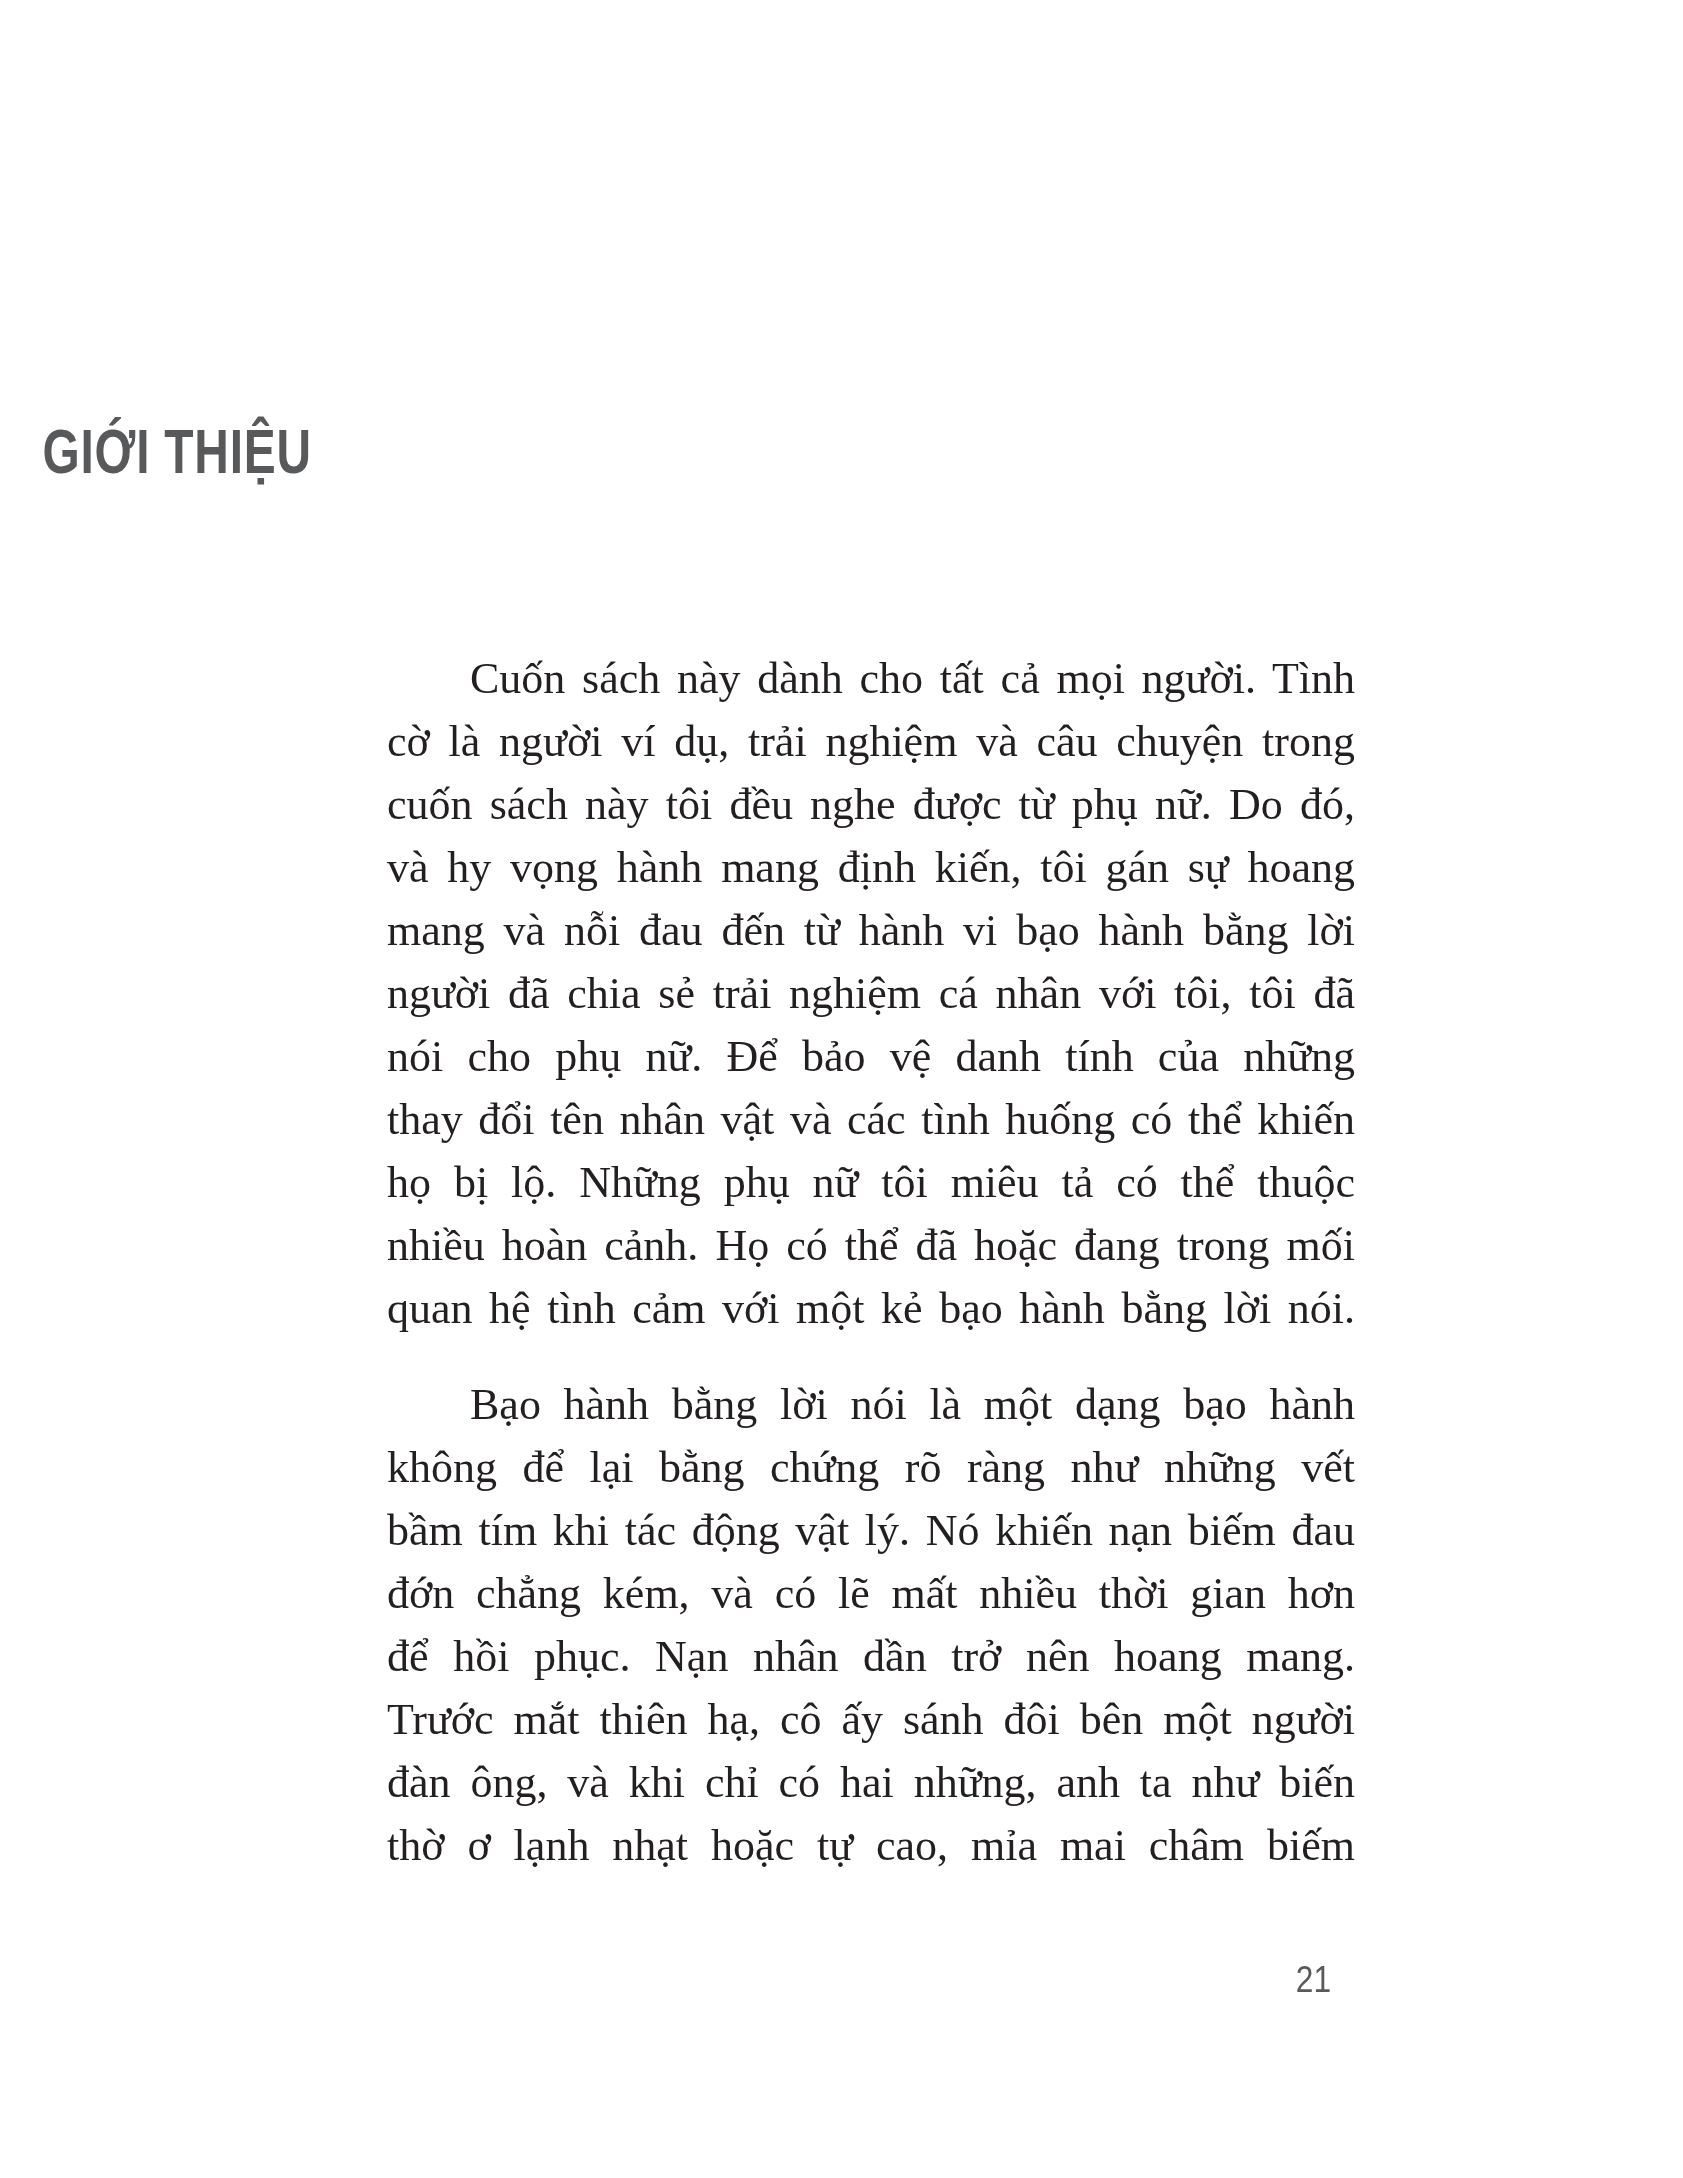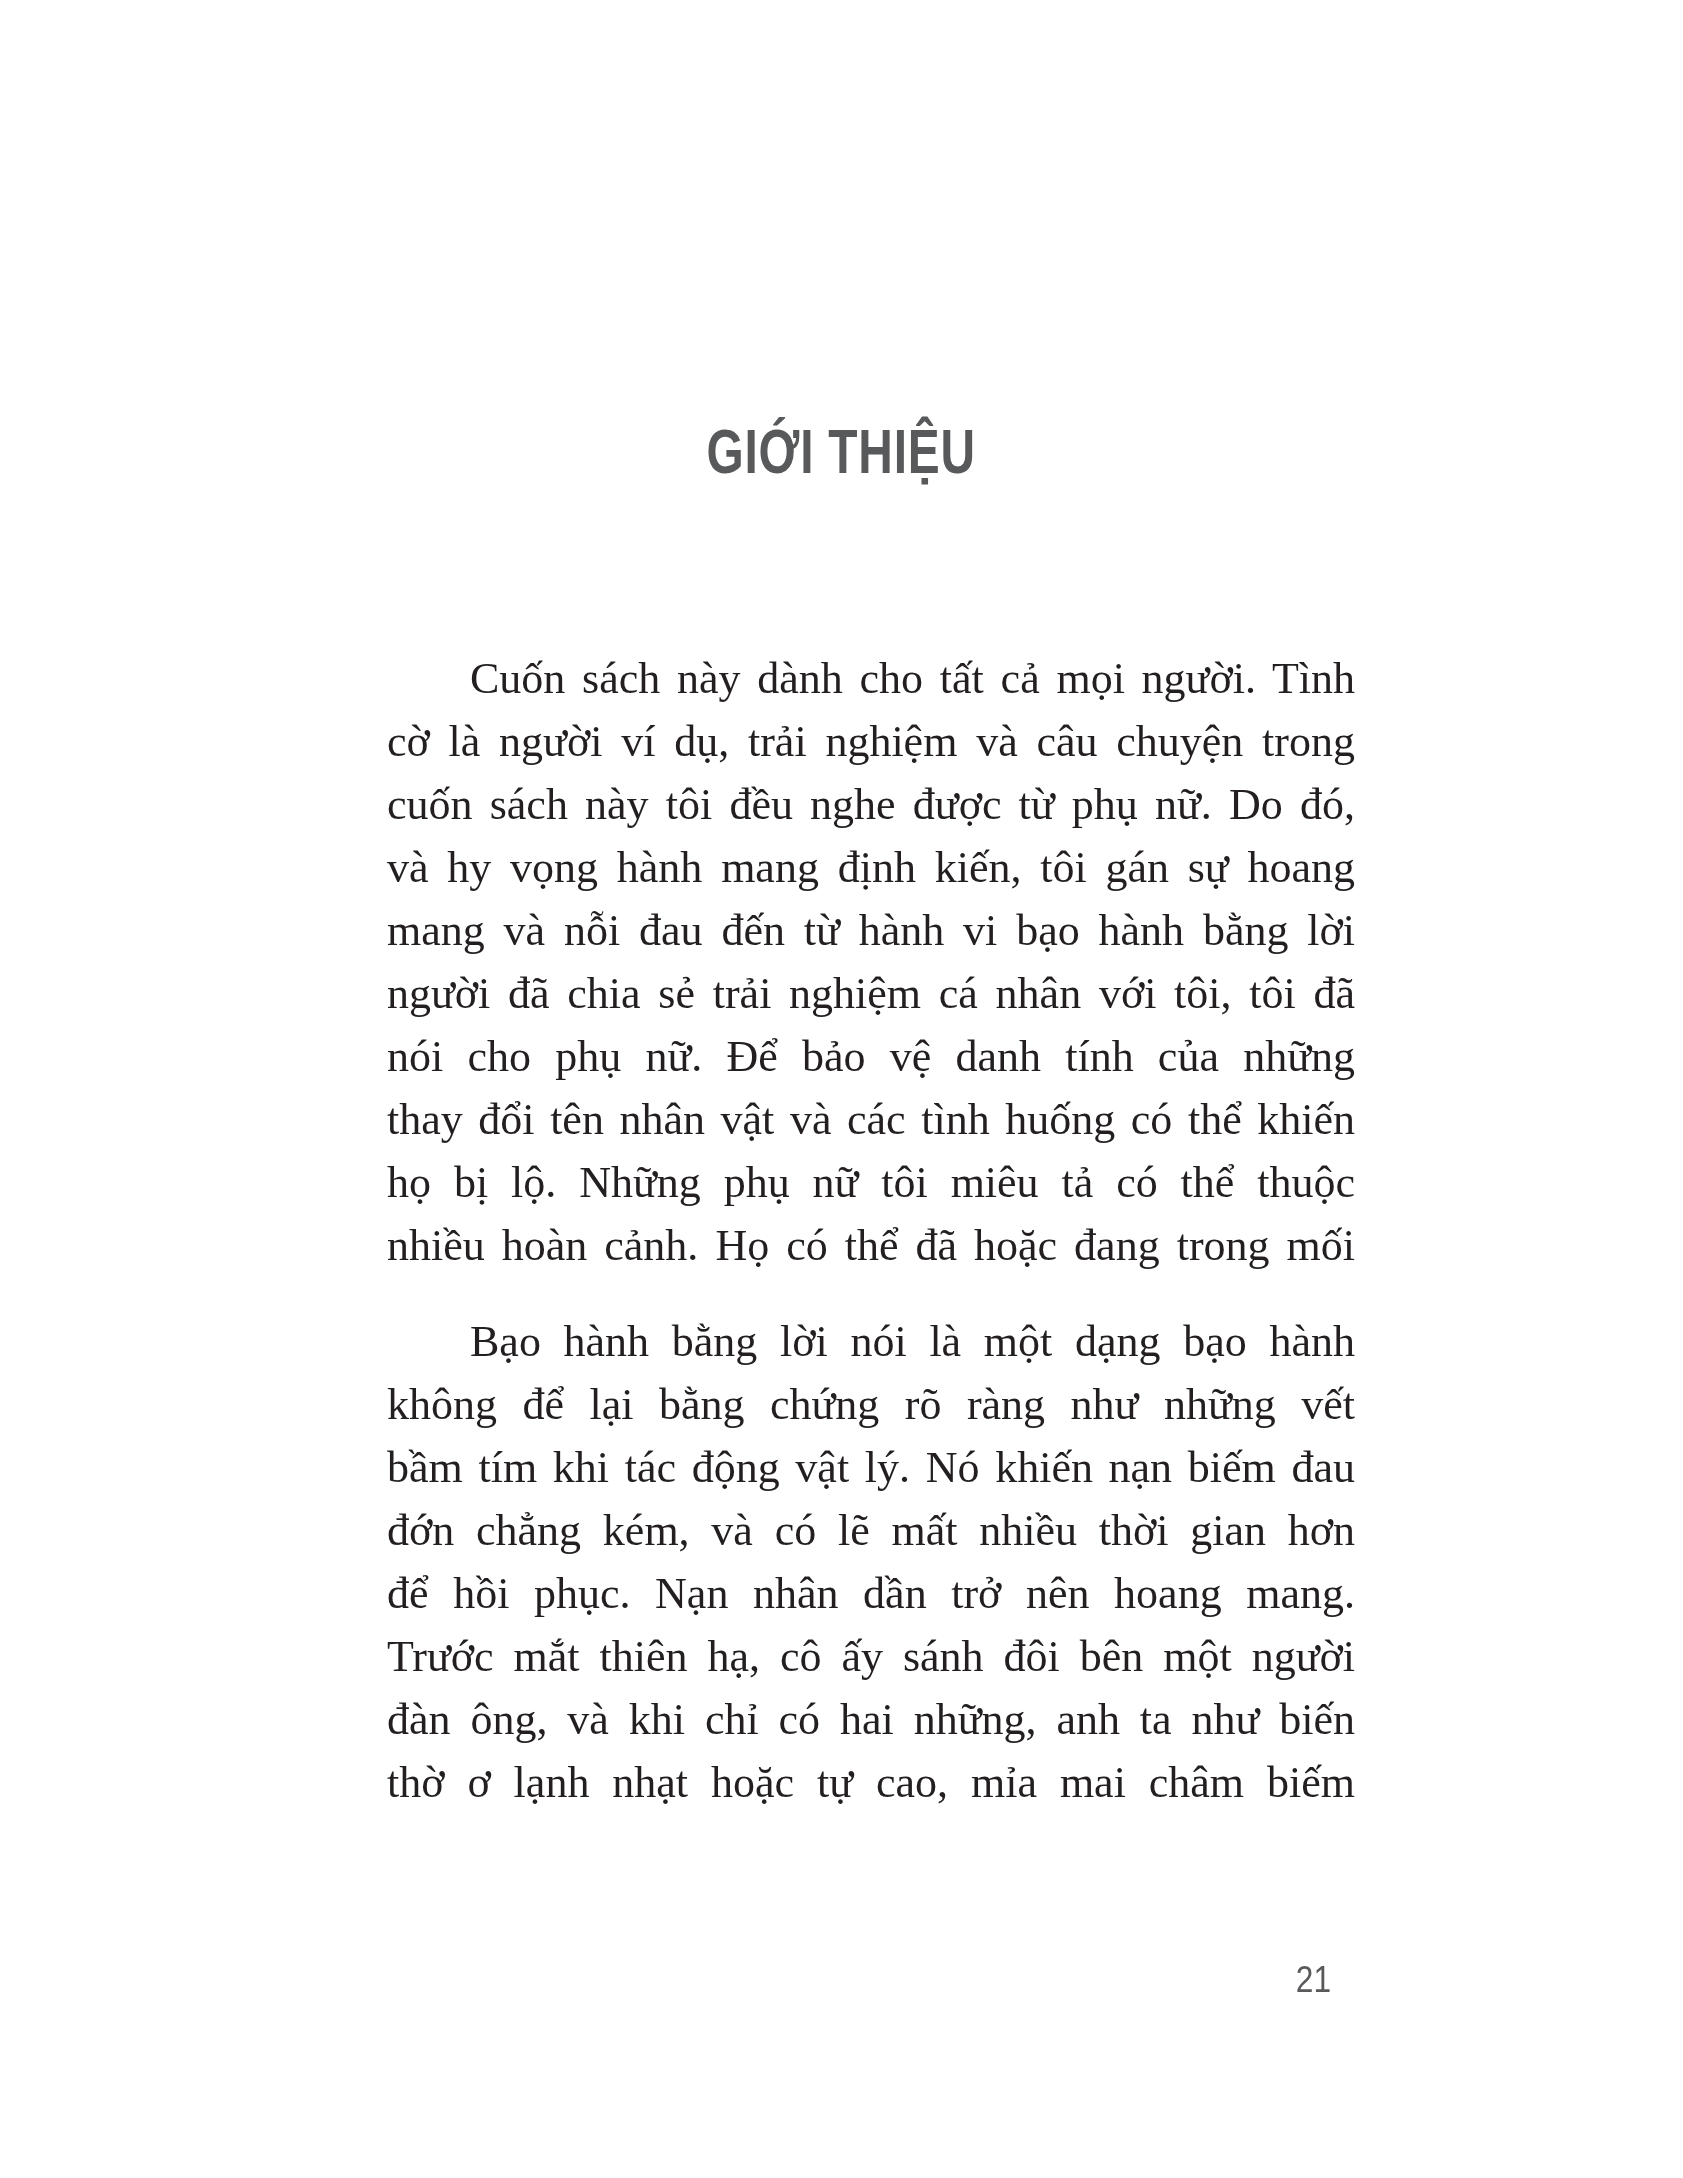--- a/index.html
+++ b/index.html
@@ -10,21 +10,21 @@
   .page {
     position: relative;
     width: 1683px; height: 2178px;
     background: #ffffff;
     overflow: hidden;
   }
   .chapter-title {
     position: absolute;
     top: 420px; left: 0;
     width: 1683px;
-    text-align: center;
+    text-align: left;
     font-family: "Liberation Sans", sans-serif;
     font-weight: bold;
     font-size: 63px;
     line-height: 63px;
     color: #58595b;
     white-space: nowrap;
   }
   .chapter-title .condense {
     display: inline-block;
     transform: scaleX(0.76);
@@ -80,20 +80,21 @@
       <span class="line indent">Cuốn sách này dành cho tất cả mọi người. Tình</span>
       <span class="line">cờ là người ví dụ, trải nghiệm và câu chuyện trong</span>
       <span class="line">cuốn sách này tôi đều nghe được từ phụ nữ. Do đó,</span>
       <span class="line">và hy vọng hành mang định kiến, tôi gán sự hoang</span>
       <span class="line">mang và nỗi đau đến từ hành vi bạo hành bằng lời</span>
       <span class="line">người đã chia sẻ trải nghiệm cá nhân với tôi, tôi đã</span>
       <span class="line">nói cho phụ nữ. Để bảo vệ danh tính của những</span>
       <span class="line">thay đổi tên nhân vật và các tình huống có thể khiến</span>
       <span class="line">họ bị lộ. Những phụ nữ tôi miêu tả có thể thuộc</span>
       <span class="line">nhiều hoàn cảnh. Họ có thể đã hoặc đang trong mối</span>
+      <span class="line">quan hệ tình cảm với một kẻ bạo hành bằng lời nói.</span>
     </div>
 
     <div class="paragraph">
       <span class="line indent">Bạo hành bằng lời nói là một dạng bạo hành</span>
       <span class="line">không để lại bằng chứng rõ ràng như những vết</span>
       <span class="line">bầm tím khi tác động vật lý. Nó khiến nạn biếm đau</span>
       <span class="line">đớn chẳng kém, và có lẽ mất nhiều thời gian hơn</span>
       <span class="line">để hồi phục. Nạn nhân dần trở nên hoang mang.</span>
       <span class="line">Trước mắt thiên hạ, cô ấy sánh đôi bên một người</span>
       <span class="line">đàn ông, và khi chỉ có hai những, anh ta như biến</span>

